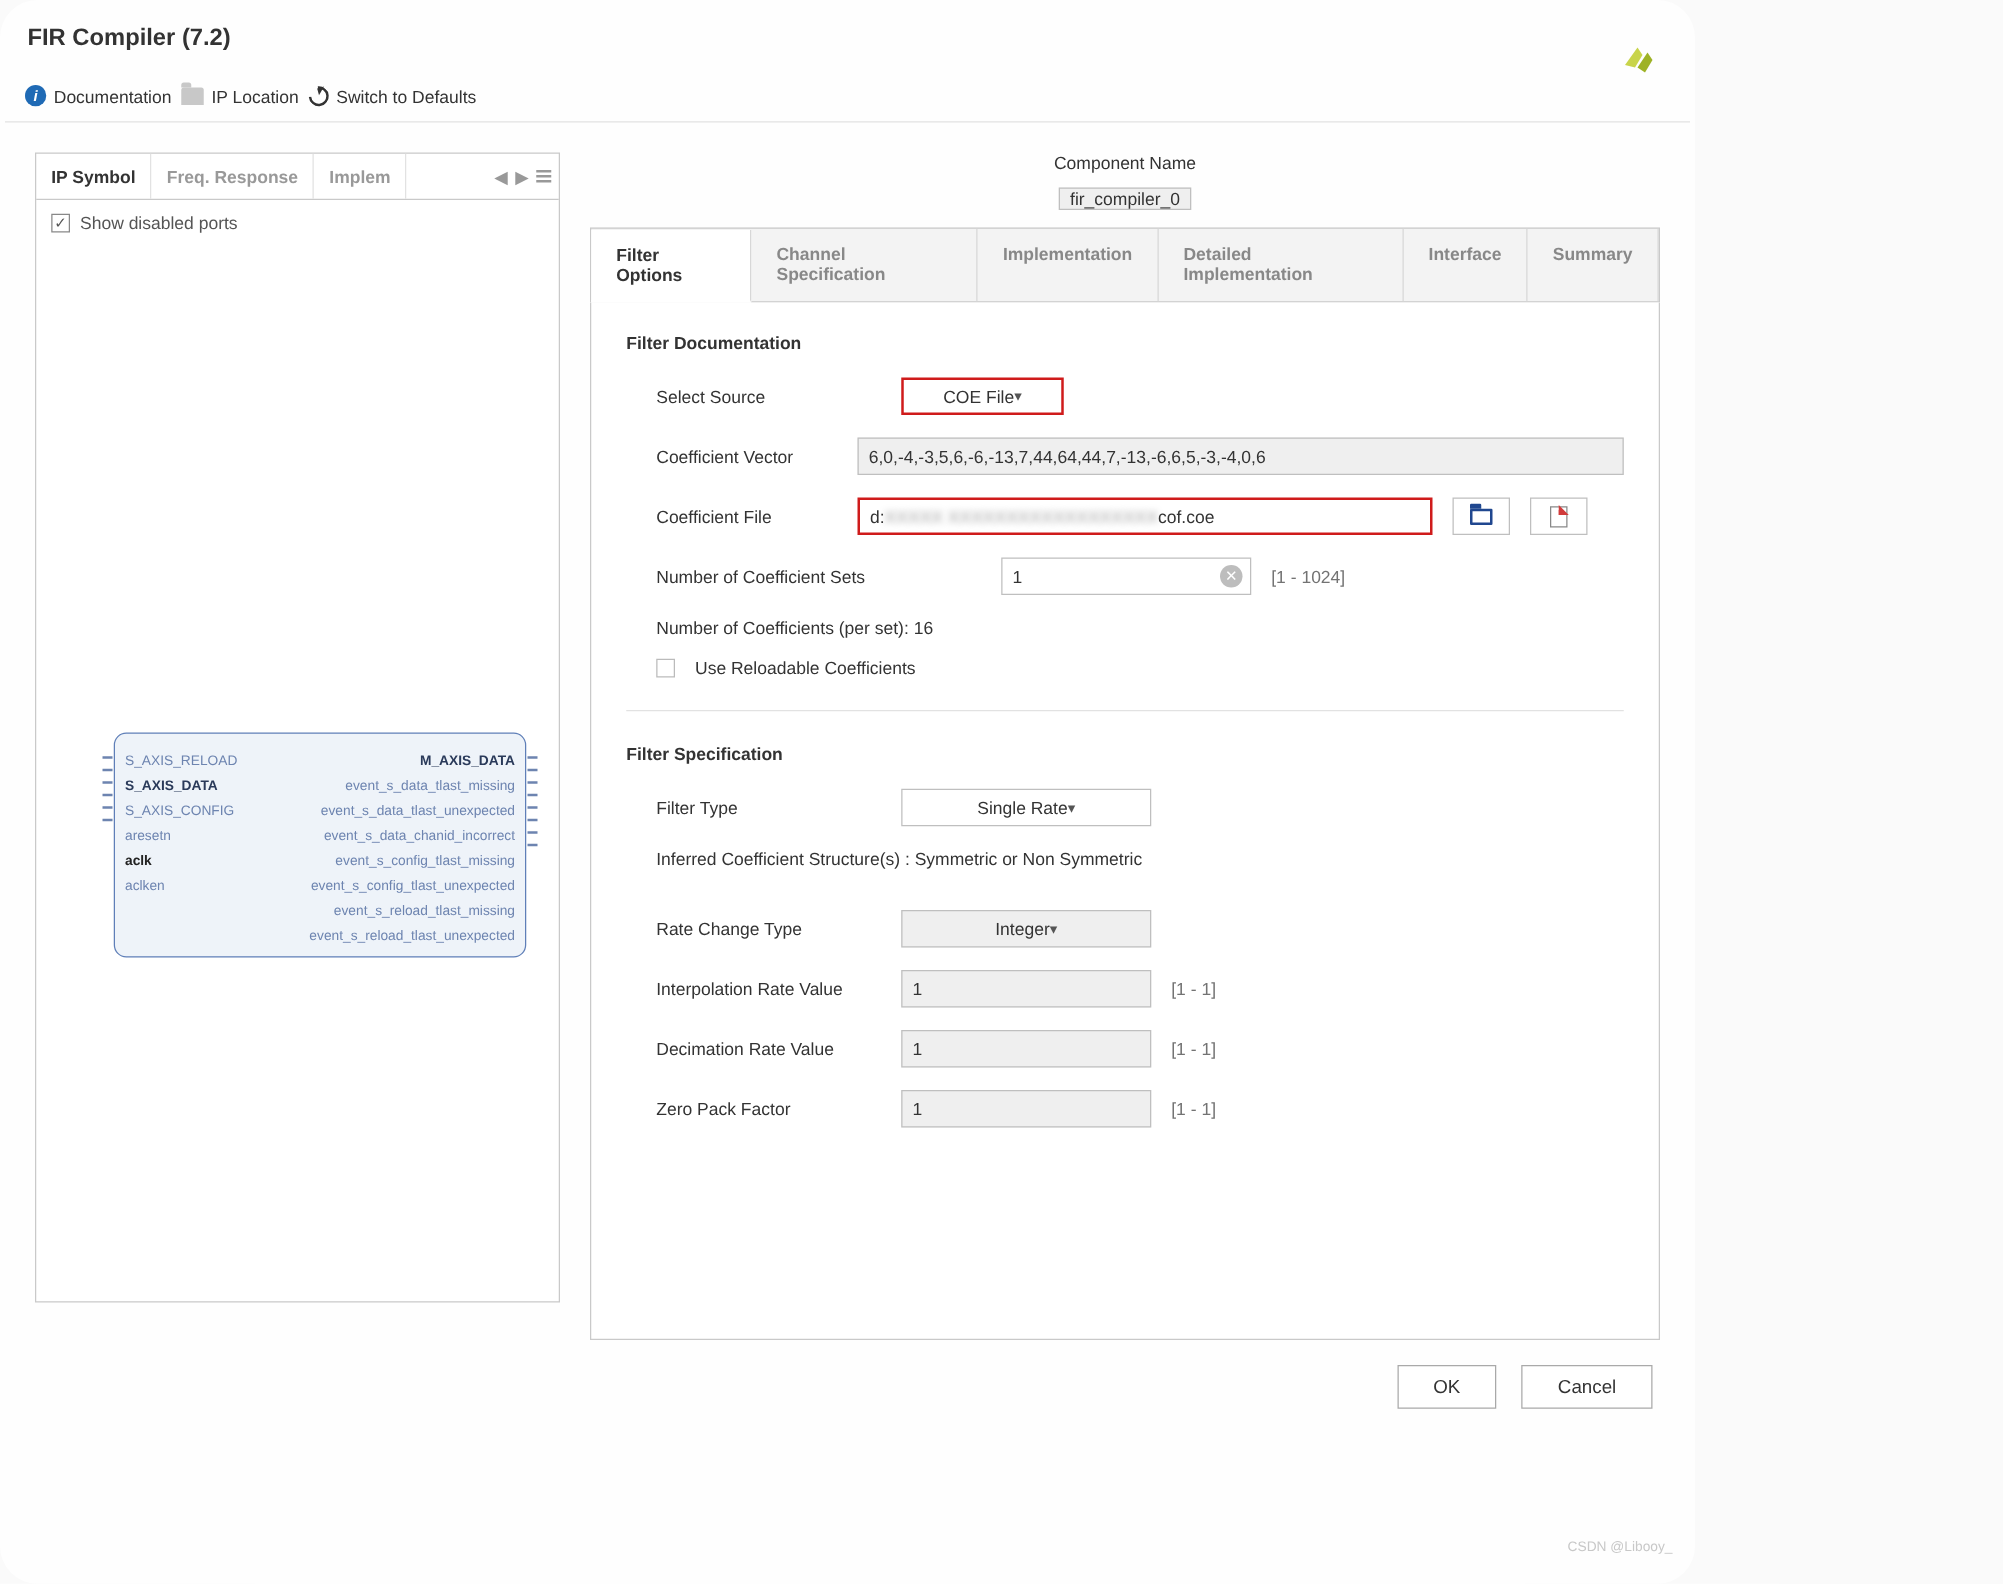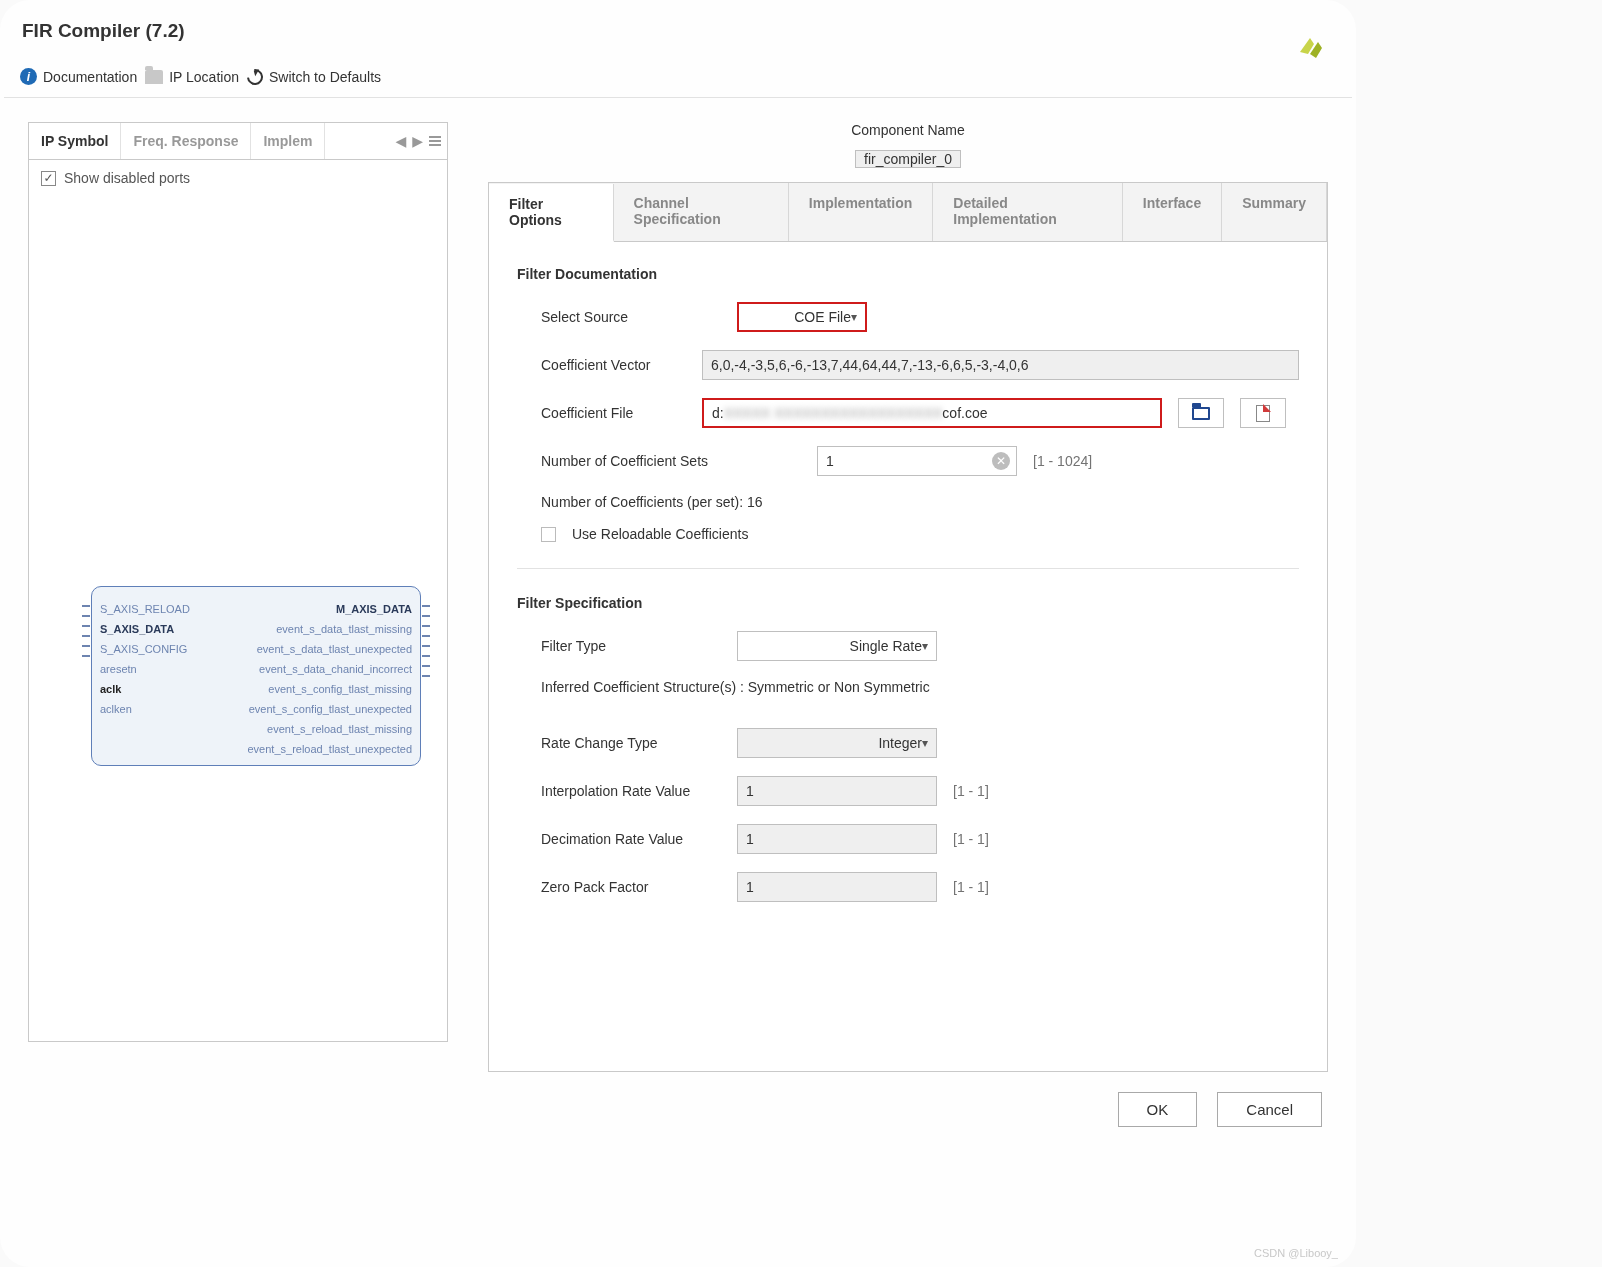--- a/index.html
+++ b/index.html
@@ -11,21 +11,21 @@
   .toolbar-top { display:flex; align-items:center; gap:8px; padding:6px 16px 12px 16px; border-bottom:1px solid #e2e2e2;}
   .toolbar-top .item { display:flex; align-items:center; gap:6px; color:#333; }
   .logo-corner { position:absolute; top:28px; right:30px; }
 
   .i-info    { width:17px;height:17px;border-radius:50%;background:#1f6ab5;color:#fff;display:flex;align-items:center;justify-content:center;font-weight:bold;font-style:italic;font-size:12px;}
   .i-folder  { width:18px;height:14px;background:#c8c8c8;border-radius:2px 2px 0 0;position:relative;}
   .i-folder::before{content:"";position:absolute;top:-4px;left:0;width:8px;height:4px;background:#c8c8c8;border-radius:2px 2px 0 0;}
   .i-refresh { width:16px;height:16px;border:2px solid #333;border-radius:50%;border-left-color:transparent;transform:rotate(40deg);position:relative;}
   .i-refresh::after{content:"";position:absolute;top:-2px;left:-3px;border:4px solid transparent;border-right-color:#333;transform:rotate(-10deg);}
 
-  .body { display:flex; gap:40px; padding:24px 24px 0 24px; align-items:flex-start; }
+  .body { display:flex; gap:24px; padding:24px 24px 0 24px; align-items:flex-start; }
 
   
   .panel-left { width:420px; height:920px; border:1px solid #c9c9c9; background:#fff; display:flex; flex-direction:column;}
   .tab-strip { display:flex; align-items:center; border-bottom:1px solid #c9c9c9; }
   .tab-strip .tab { padding:10px 12px; color:#999; font-weight:bold; border-right:1px solid #e2e2e2;}
   .tab-strip .tab.active { color:#333; }
   .tab-strip .nav { margin-left:auto; padding:0 6px; color:#999; display:flex; gap:6px; align-items:center;}
   .chk-row { padding:10px 12px; display:flex; align-items:center; gap:8px; color:#555; }
   .chk { width:15px; height:15px; border:1px solid #888; display:flex; align-items:center; justify-content:center; color:#555; font-size:12px;}
   .diagram-area { flex:1; position:relative; }
@@ -39,21 +39,21 @@
   .rail.left  { left:-10px; }
   .rail.right { right:-10px; }
   .tick { width:8px; height:2px; background:#6d84b0; }
 
   
   .panel-right { flex:1; }
   .row { display:flex; align-items:center; gap:12px; margin-bottom:14px;flex-direction:column;}
   .lbl { color:#333; }
   .input, .select { border:1px solid #bfbfbf; background:#fff; height:30px; padding:0 8px; display:flex; align-items:center; }
   .input.ro { background:#efefef; }
-  .select { justify-content:flex-end; }
+  .select { justify-content:center; }
   .full { flex:1; }
   .chev { font-size:12px; color:#555; }
 
   .tab-row { border:1px solid #c9c9c9; display:flex; background:#f3f3f3; }
   .tab-row .tab { padding:12px 20px; color:#888; font-weight:bold; border-right:1px solid #d7d7d7;}
   .tab-row .tab.active { background:#fff; color:#333; border-bottom:2px solid #fff; position:relative; top:1px;}
   .tab-body { border:1px solid #c9c9c9; border-top:none; background:#fff; padding:24px 28px; min-height:830px;}
 
   .section-h { font-weight:bold; margin-bottom:20px; }
   .field-row { display:flex; align-items:center; gap:16px; margin-bottom:18px; }
@@ -67,21 +67,21 @@
 
   .i-folder2 { width:18px;height:13px;background:#fff;border:2px solid #20478f;border-radius:1px;position:relative;}
   .i-folder2::before{content:"";position:absolute;top:-6px;left:-2px;width:9px;height:4px;background:#20478f;border-radius:1px 1px 0 0;}
   .i-doc { width:14px;height:17px;background:#fff;border:1px solid #888;position:relative;}
   .i-doc::after{content:"";position:absolute;right:-2px;top:-2px;width:0;height:0;border:4px solid transparent;border-left-color:#d13b3b;border-bottom-color:#d13b3b;}
 
   .divider { height:1px; background:#e2e2e2; margin:26px 0; }
 
   .footer { display:flex; justify-content:flex-end; gap:20px; padding:20px 30px 24px 0;}
   .btn { border:1px solid #a9a9a9; background:#fff; padding:8px 28px; font-size:15px;}
-  .watermark { position:absolute; right:18px; bottom:8px; color:#c8c8c8; font-size:11px;text-align:right;}
+  .watermark { position:absolute; right:18px; bottom:23px; color:#c8c8c8; font-size:11px;text-align:right;}
 
   .ham{display:inline-flex;flex-direction:column;gap:2px}
   .ham span{display:block;width:12px;height:2px;background:#999}
 </style>
 </head>
 <body>
 
 <div class="app">
 
   <div class="title">FIR Compiler (7.2)</div>

